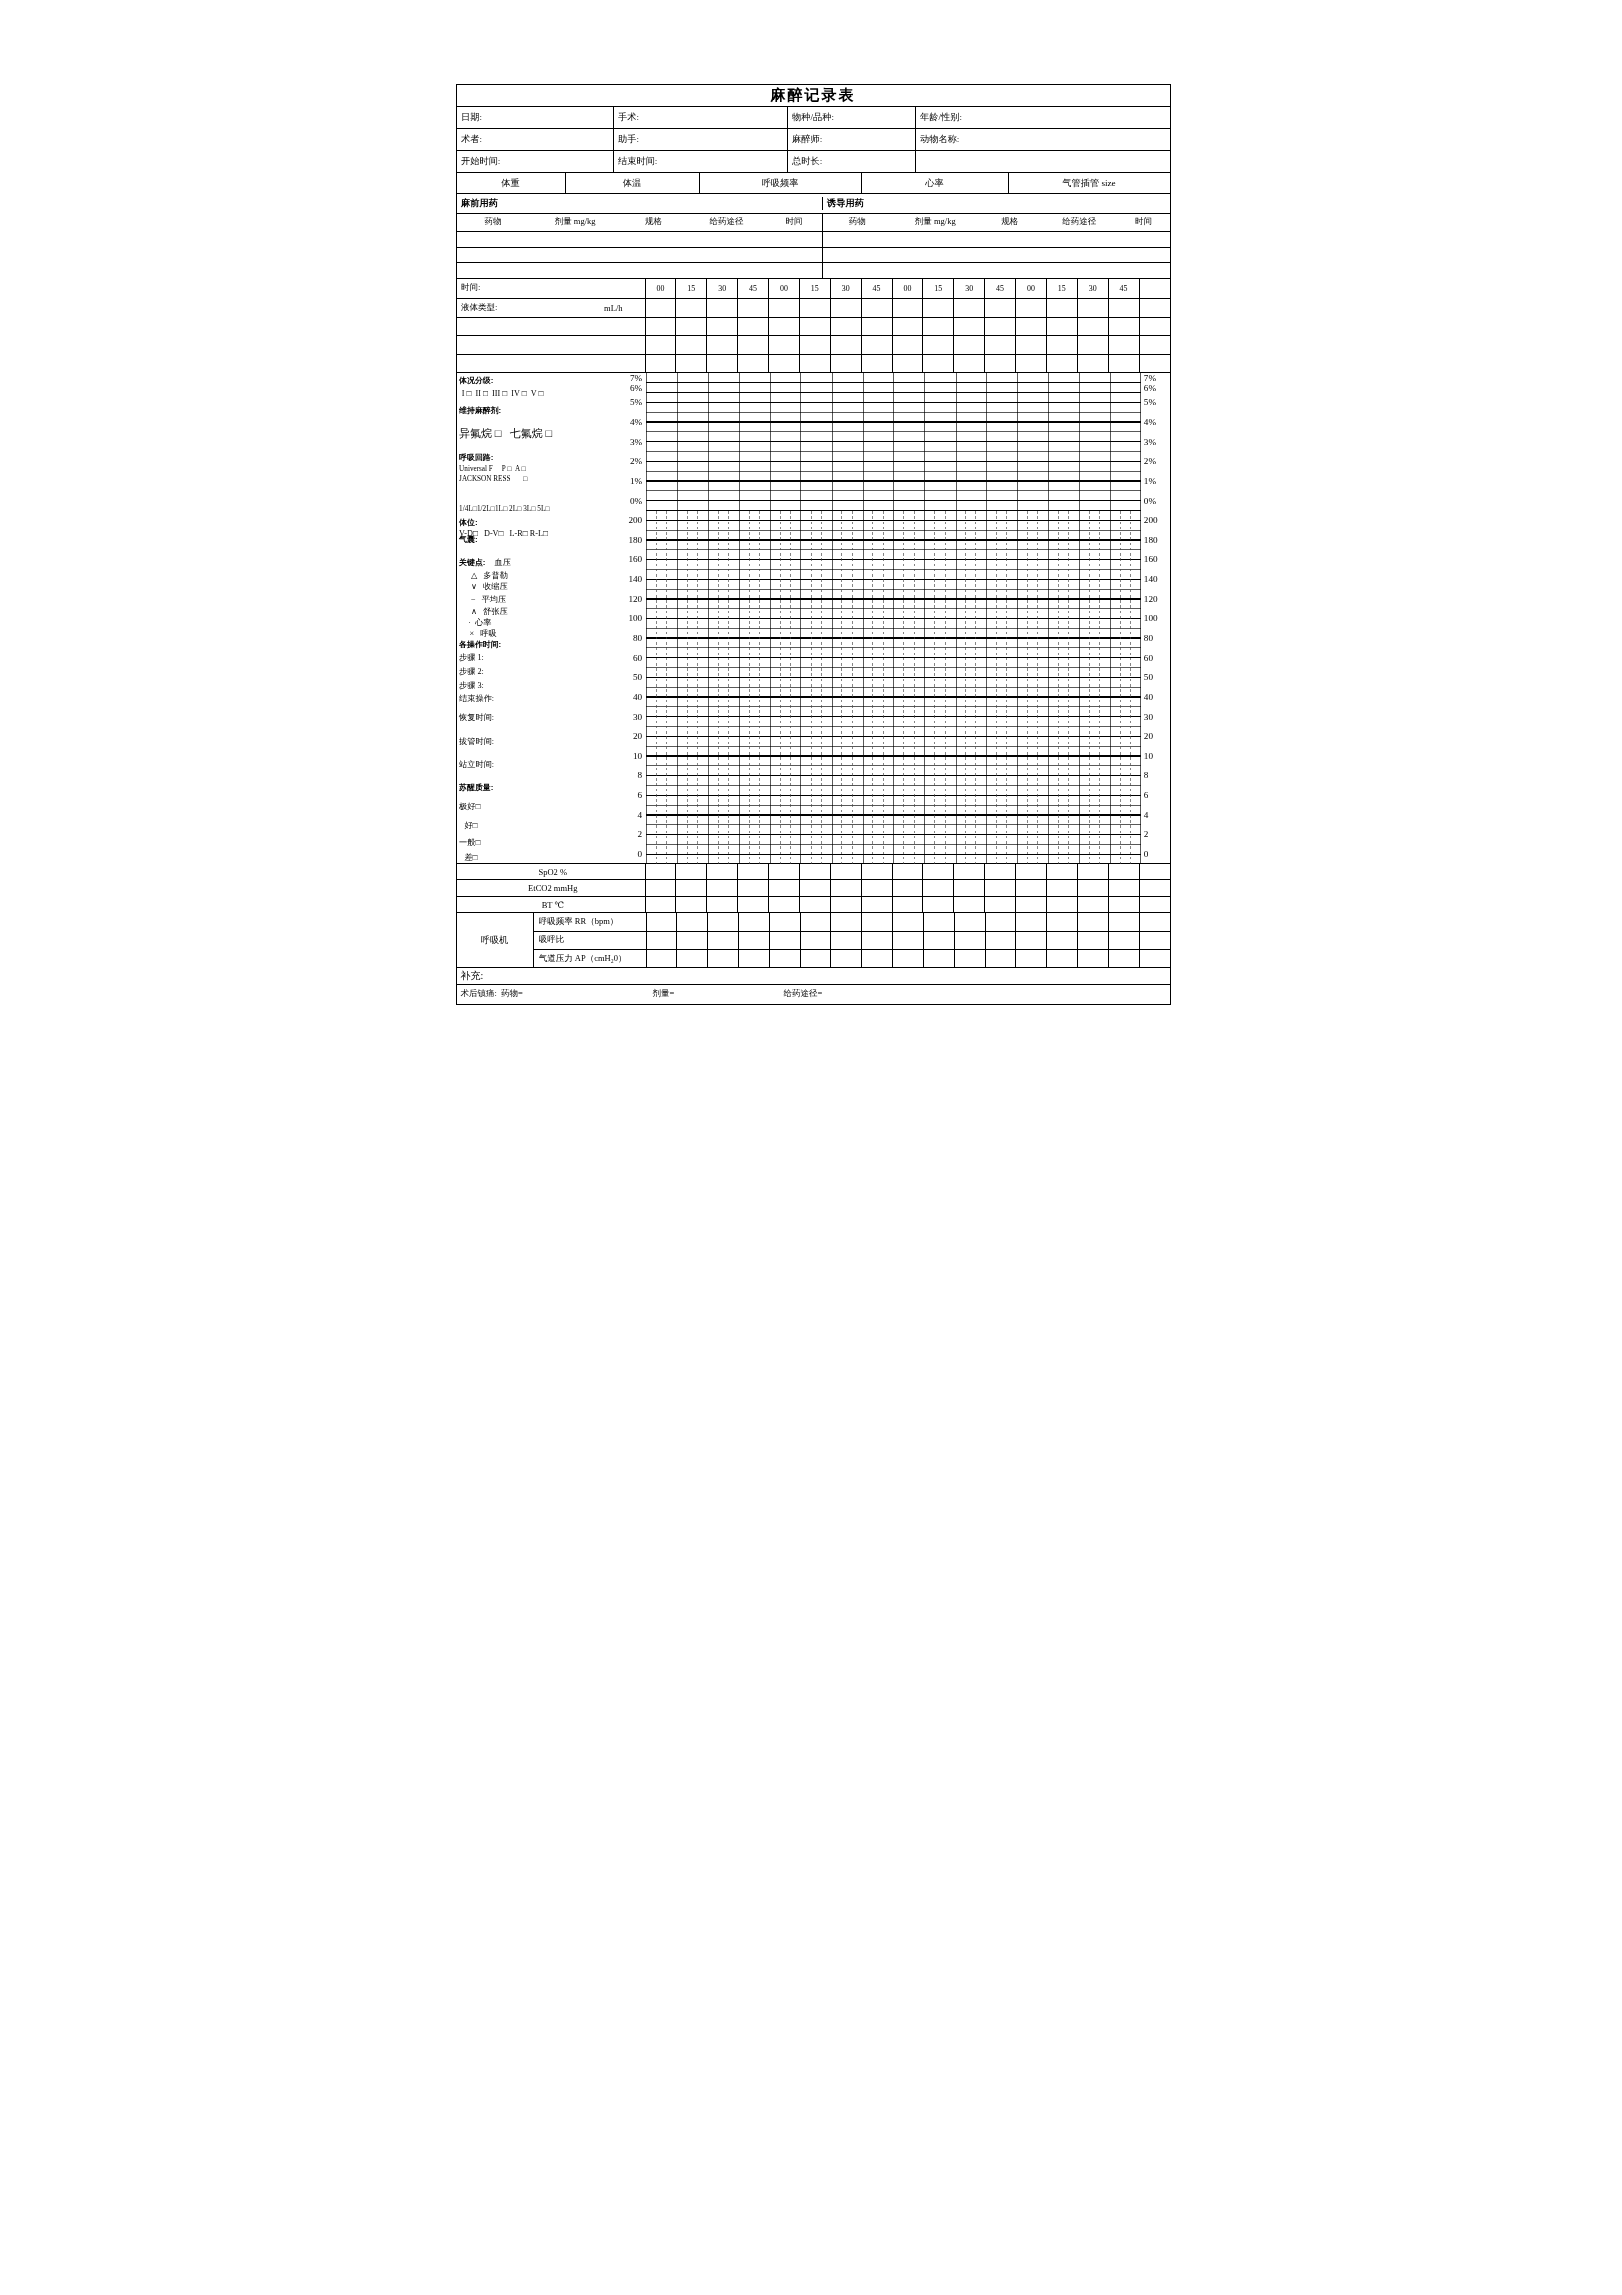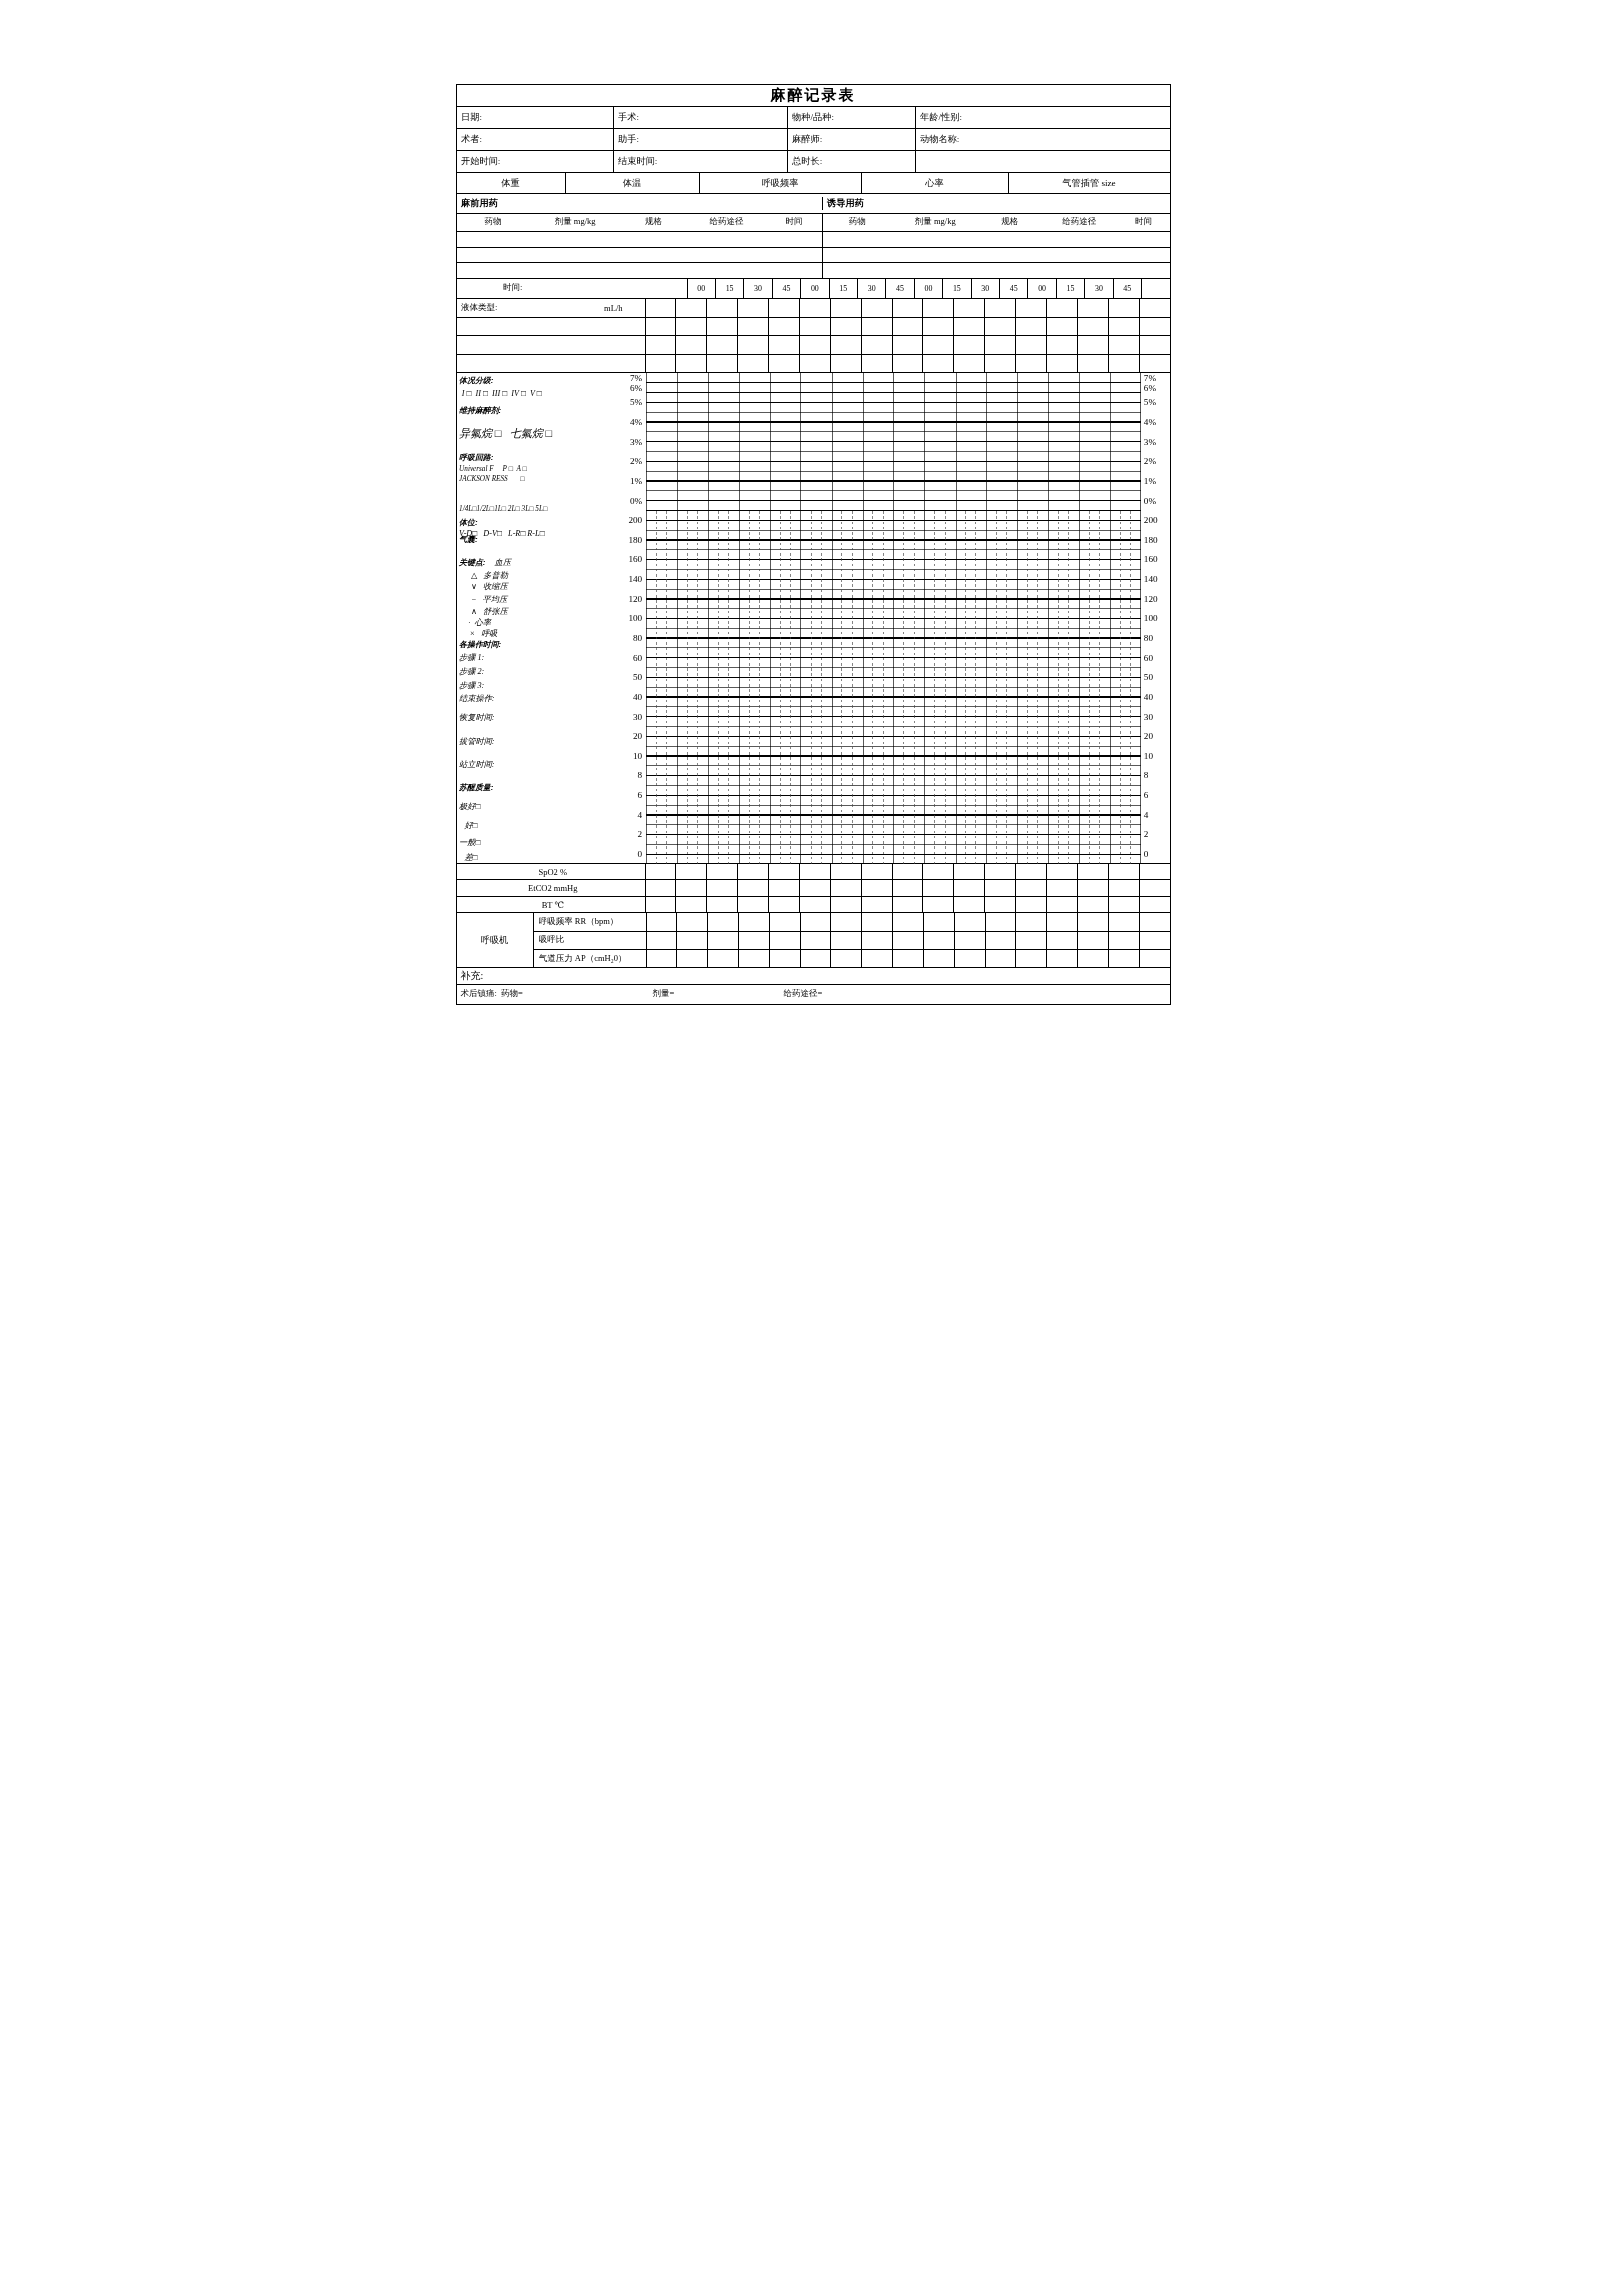--- a/index.html
+++ b/index.html
@@ -36,32 +36,32 @@
   .medtitle-row .cell { display:flex; align-items:center; padding-left:4.6px;
     font-family:"Liberation Sans","DejaVu Sans",sans-serif; font-weight:bold; font-size:9.2px; }
   .half-l { width:366px; } .half-r { flex:1; }
   .medcols-row { height:18.3px; }
   .medcols-row .cell { display:flex; align-items:center; }
   .medcols-row .mc { display:inline-block; text-align:center; font-size:8.5px; }
   .drug-row { height:15.7px; }
 
   
   .grid-row .label-cell { width:189px; border-right:0.7px solid #000; display:flex; align-items:center; font-size:8.5px; padding-left:4.6px; }
-  .time-row { height:19.6px;padding-left:42px; } .fluid-row { height:19.6px; } .empty-row { height:18.3px; }
+  .time-row { height:19.6px; } .fluid-row { height:19.6px; } .empty-row { height:18.3px; }
   .cells17 { flex:1; display:flex; }
   .cells17 .c { flex:1; border-right:0.7px solid #000; display:flex; align-items:center; justify-content:center; font-size:7.9px; }
   .cells17 .c:last-child { border-right:none; }
   .fluid-label { justify-content:space-between; padding-right:22px; }
 
   
   .chart-row { height:491px; }
   .chart-left { width:189px; position:relative; border-right:none; }
   .chart-center { width:495px; position:relative; }
   .chart-right { flex:1; position:relative; }
-  .lp-item { position:absolute; white-space:pre; line-height:9.8px;font-style:italic; }
+  .lp-item { position:absolute; white-space:pre; line-height:9.8px; }
   .lp-b { font-family:"Liberation Sans","DejaVu Sans",sans-serif; font-weight:bold; font-size:7.9px; }
   .lp-n { font-size:8.2px; }
   .lp-s { font-size:7.2px; }
   .lp-big { font-size:11px; }
   .scale-label { position:absolute; transform:translateY(-50%); font-size:9.2px; white-space:nowrap; }
   .scale-left-lbl { right:3.3px; }
   .scale-right-lbl { left:3.3px; }
 
   
   .mon-row { height:16.4px; }

